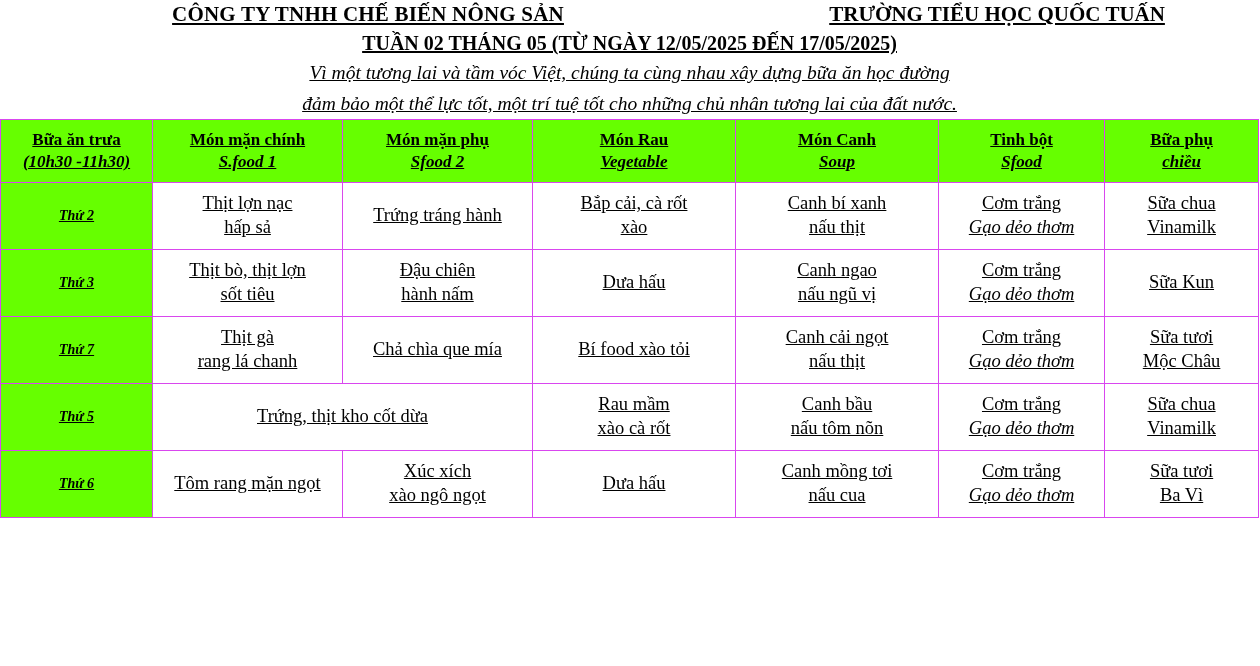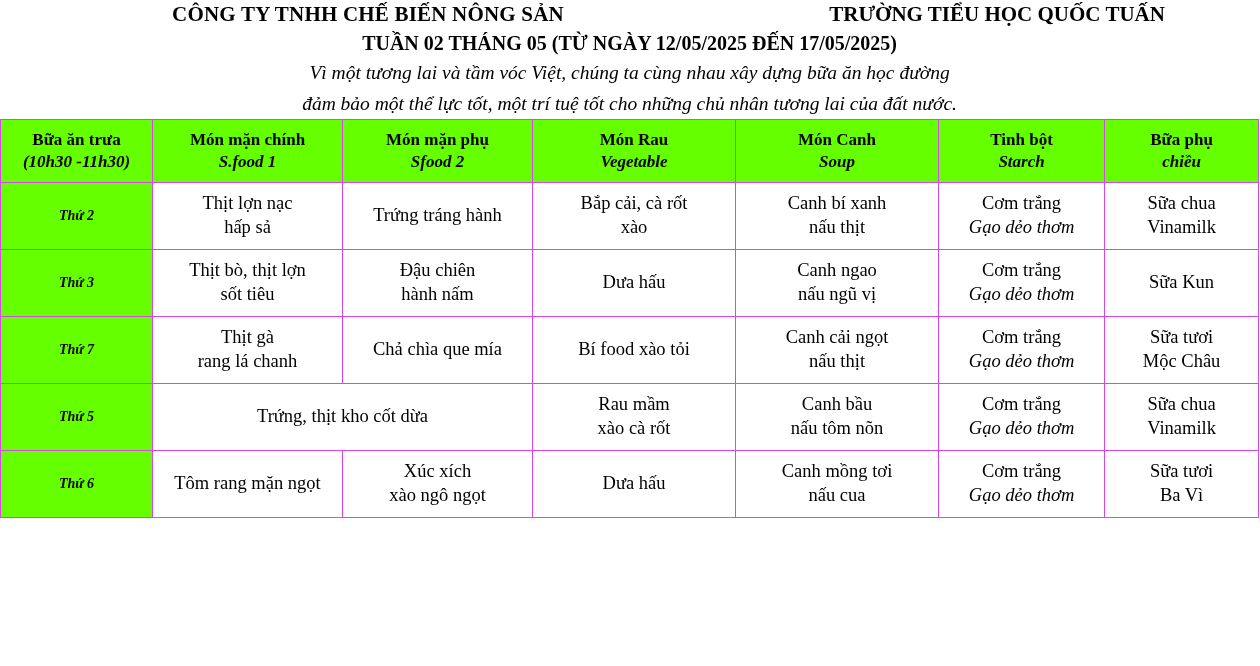--- a/index.html
+++ b/index.html
@@ -12,20 +12,21 @@
     height: 666px;
     font-family: "Liberation Serif", serif;
     color: #000000;
     overflow: hidden;
   }
   .sheet {
     width: 1134px;
     height: 666px;
     position: relative;
     box-sizing: border-box;
+    text-decoration: underline;
   }
   table.menu {
     border-collapse: collapse;
     width: 1258px;
     table-layout: fixed;
   }
   table.menu td {
     border: 1px solid #d946ef;
     padding: 0;
     vertical-align: middle;
@@ -149,21 +150,21 @@
       <td>
         <span>Món Rau</span>
         <span class="sub">Vegetable</span>
       </td>
       <td>
         <span>Món Canh</span>
         <span class="sub">Soup</span>
       </td>
       <td>
         <span>Tinh bột</span>
-        <span class="sub">Starch</span>
+        <span class="sub">Sfood</span>
       </td>
       <td>
         <span>Bữa phụ</span>
         <span class="sub">chiều</span>
       </td>
     </tr>
 
     <tr class="datarow">
       <td class="daycell">Thứ 2</td>
       <td class="cell ml">

